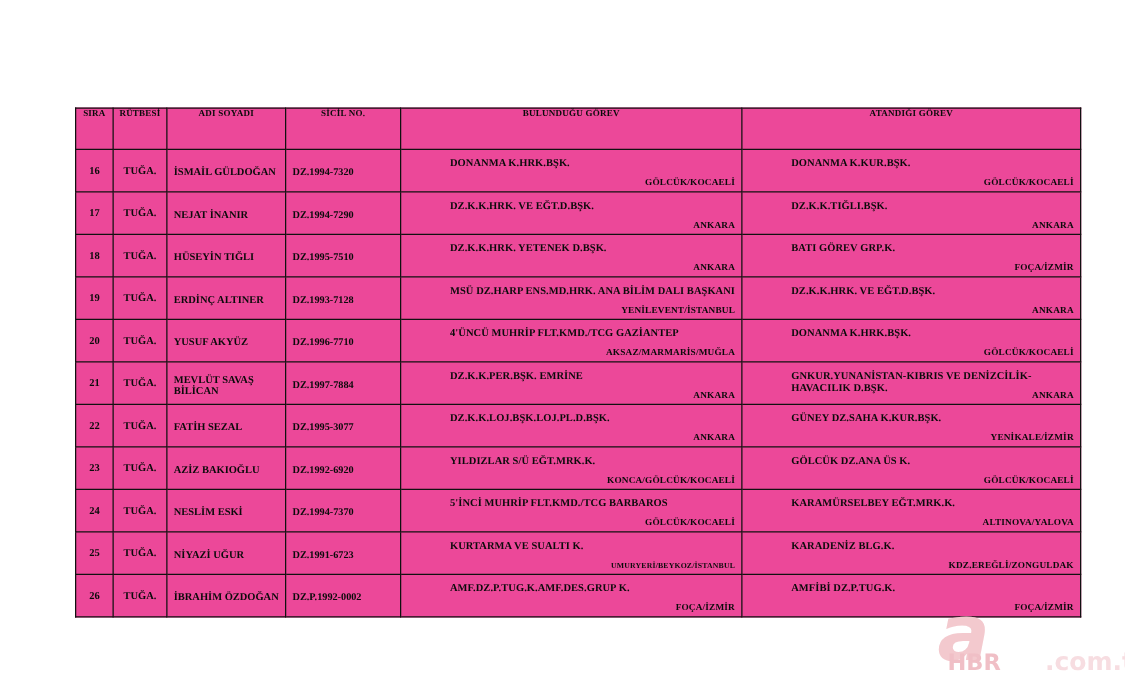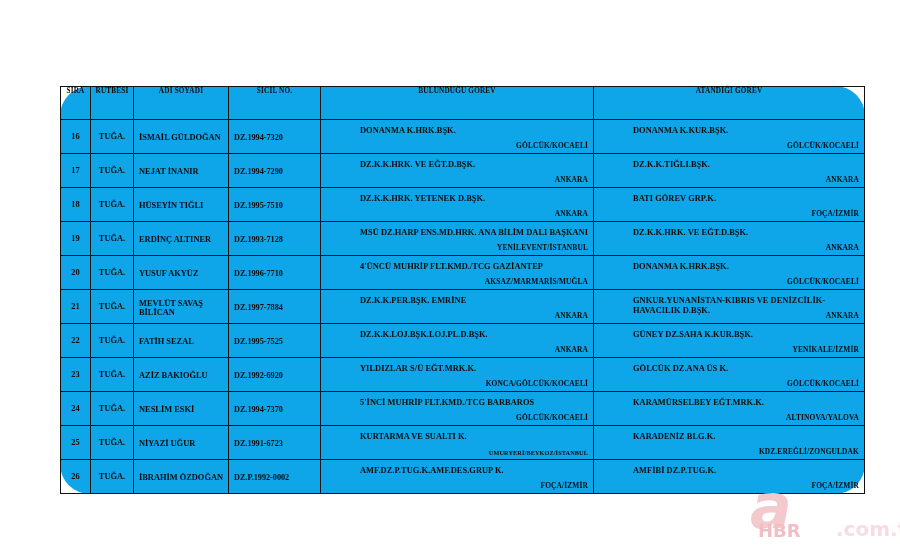--- a/index.html
+++ b/index.html
@@ -52,22 +52,21 @@
   .table-wrap {
     position: absolute;
     left: 60px;
     top: 86px;
     width: 804px;
   }
   table.roster {
     width: 804px;
     border-collapse: collapse;
     table-layout: fixed;
-    background: #0ea5e9;
-    border-radius: 30px;
+    background: #ec4899;
   }
   table.roster th,
   table.roster td {
     border: 1px solid #111111;
     vertical-align: top;
     padding: 0;
   }
 
   
   col.c-sira   { width: 30px; }
@@ -423,21 +422,21 @@
                 <span>TUĞA.</span>
               </div>
             </td>
             <td class="ad">
               <div class="cell">
                 <span>FATİH SEZAL</span>
               </div>
             </td>
             <td class="sicil">
               <div class="cell">
-                <span>DZ.1995-7525</span>
+                <span>DZ.1995-3077</span>
               </div>
             </td>
             <td class="duty">
               <div class="cell">
                 <div class="duty-title">DZ.K.K.LOJ.BŞK.LOJ.PL.D.BŞK.</div>
                 <div class="duty-loc">ANKARA</div>
               </div>
             </td>
             <td class="duty">
               <div class="cell">

